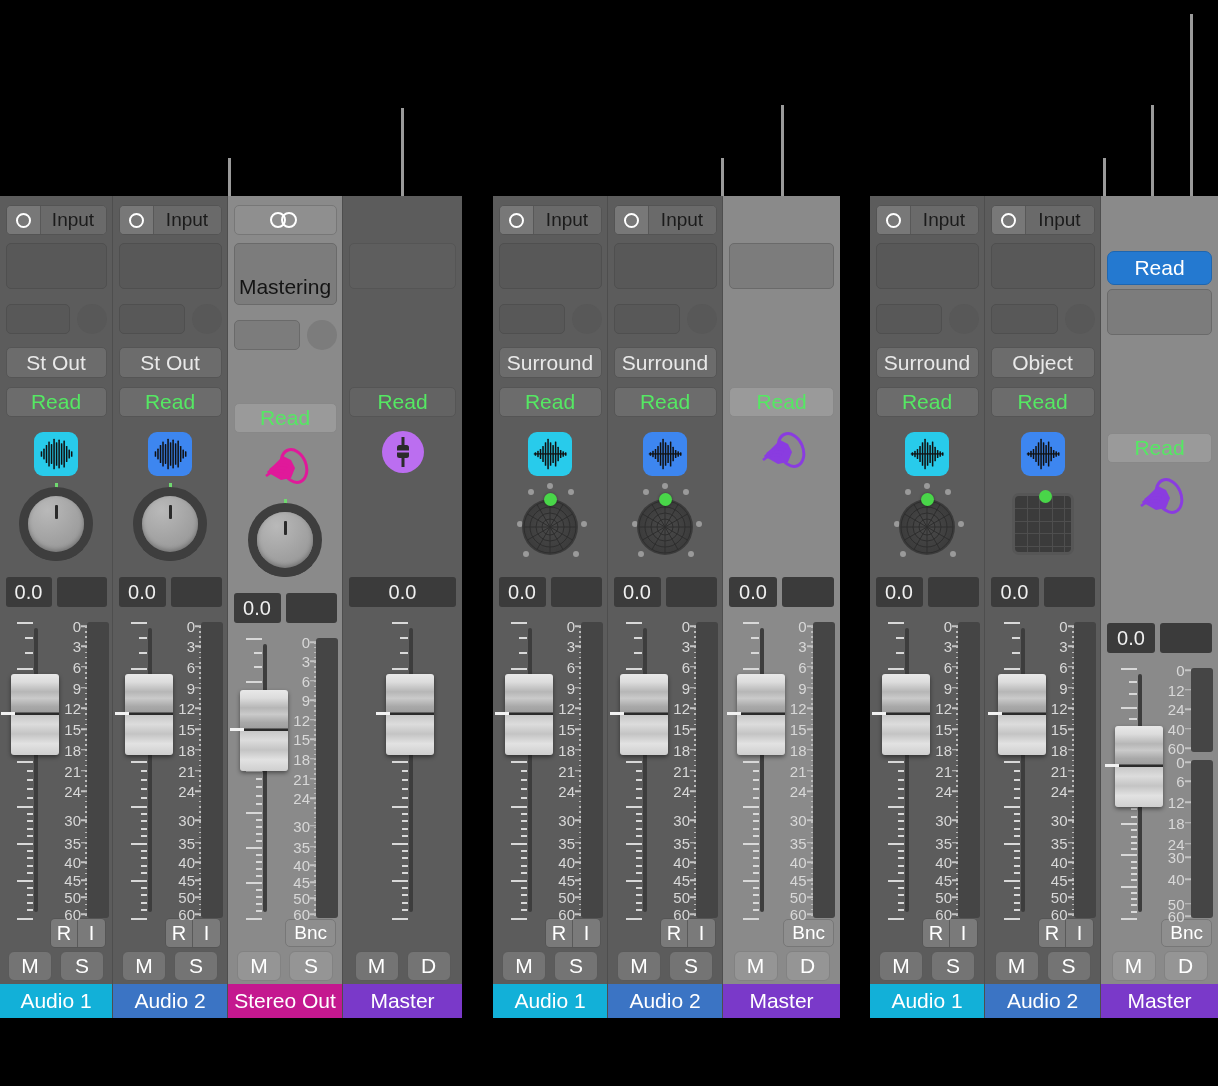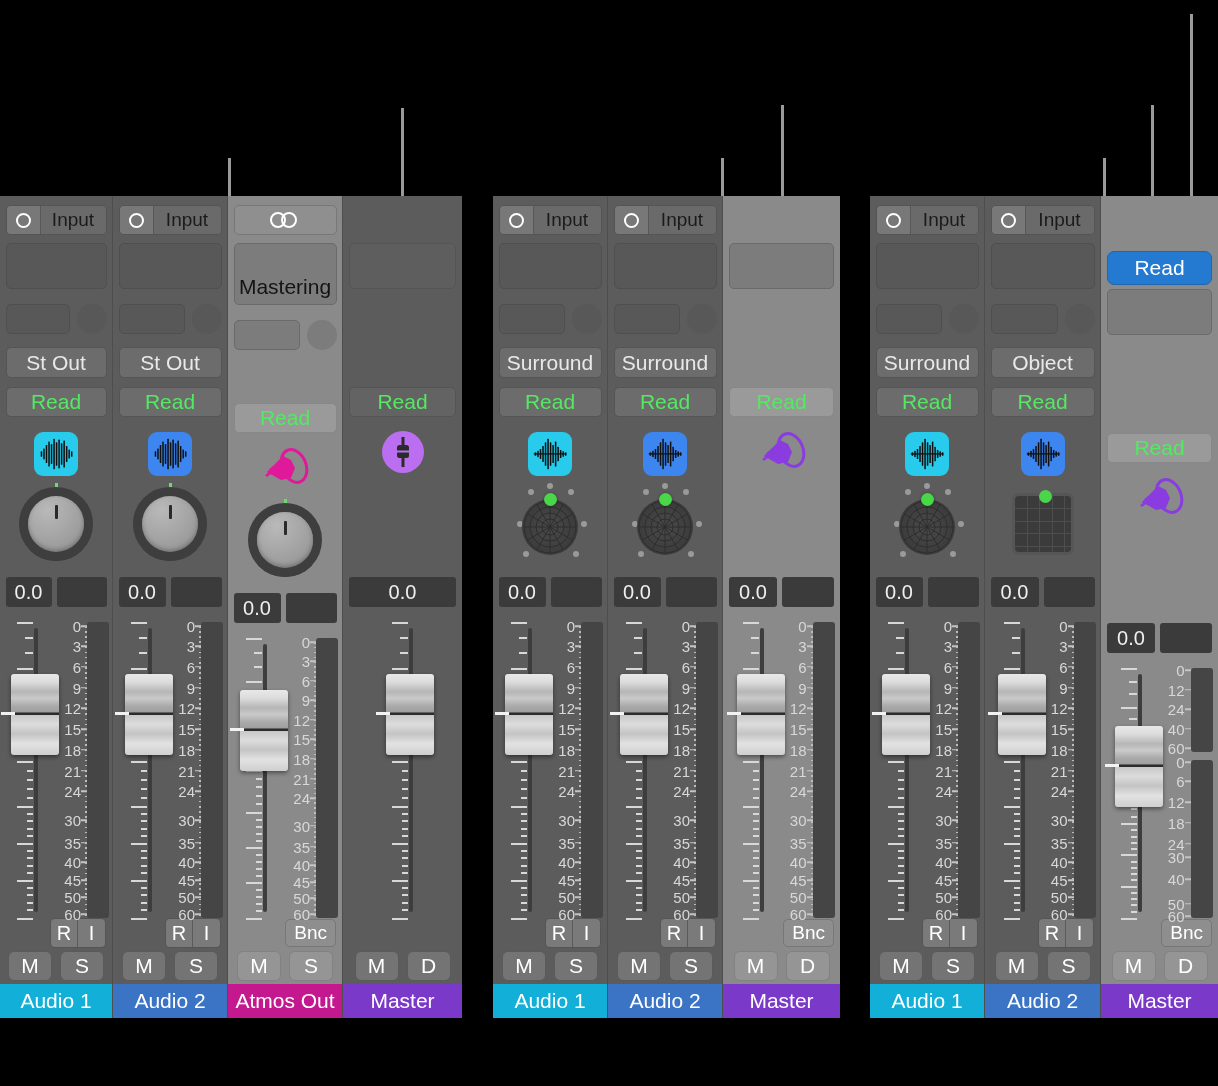--- a/index.html
+++ b/index.html
@@ -793,21 +793,21 @@
             <div class="meter-bar" style="top: 0px; bottom: 0px;"></div>
           </div>
         </div>
         <div class="row-ri">
           <div class="bnc-btn">Bnc</div>
         </div>
         <div class="row-ms">
           <div class="ms-btn">M</div>
           <div class="ms-btn">S</div>
         </div>
-        <div class="name-bar" style="background: rgb(196, 24, 143);">Atmos Out</div>
+        <div class="name-bar" style="background: rgb(196, 24, 143);">Stereo Out</div>
       </div>
       <div class="strip master" style="width: 119px;">
         <div class="row-io" style="width: 107px;"></div>
         <div class="slot slot-tall" style="width: 107px;"></div>
         <div class="row-send" style="width: 107px; visibility: hidden;">
           <div class="slot send-slot" style="width: 70px;"></div>
           <div class="send-knob"></div>
         </div>
         <div style="height: 42px;"></div>
         <div class="auto-btn" style="width: 107px;">Read</div>

